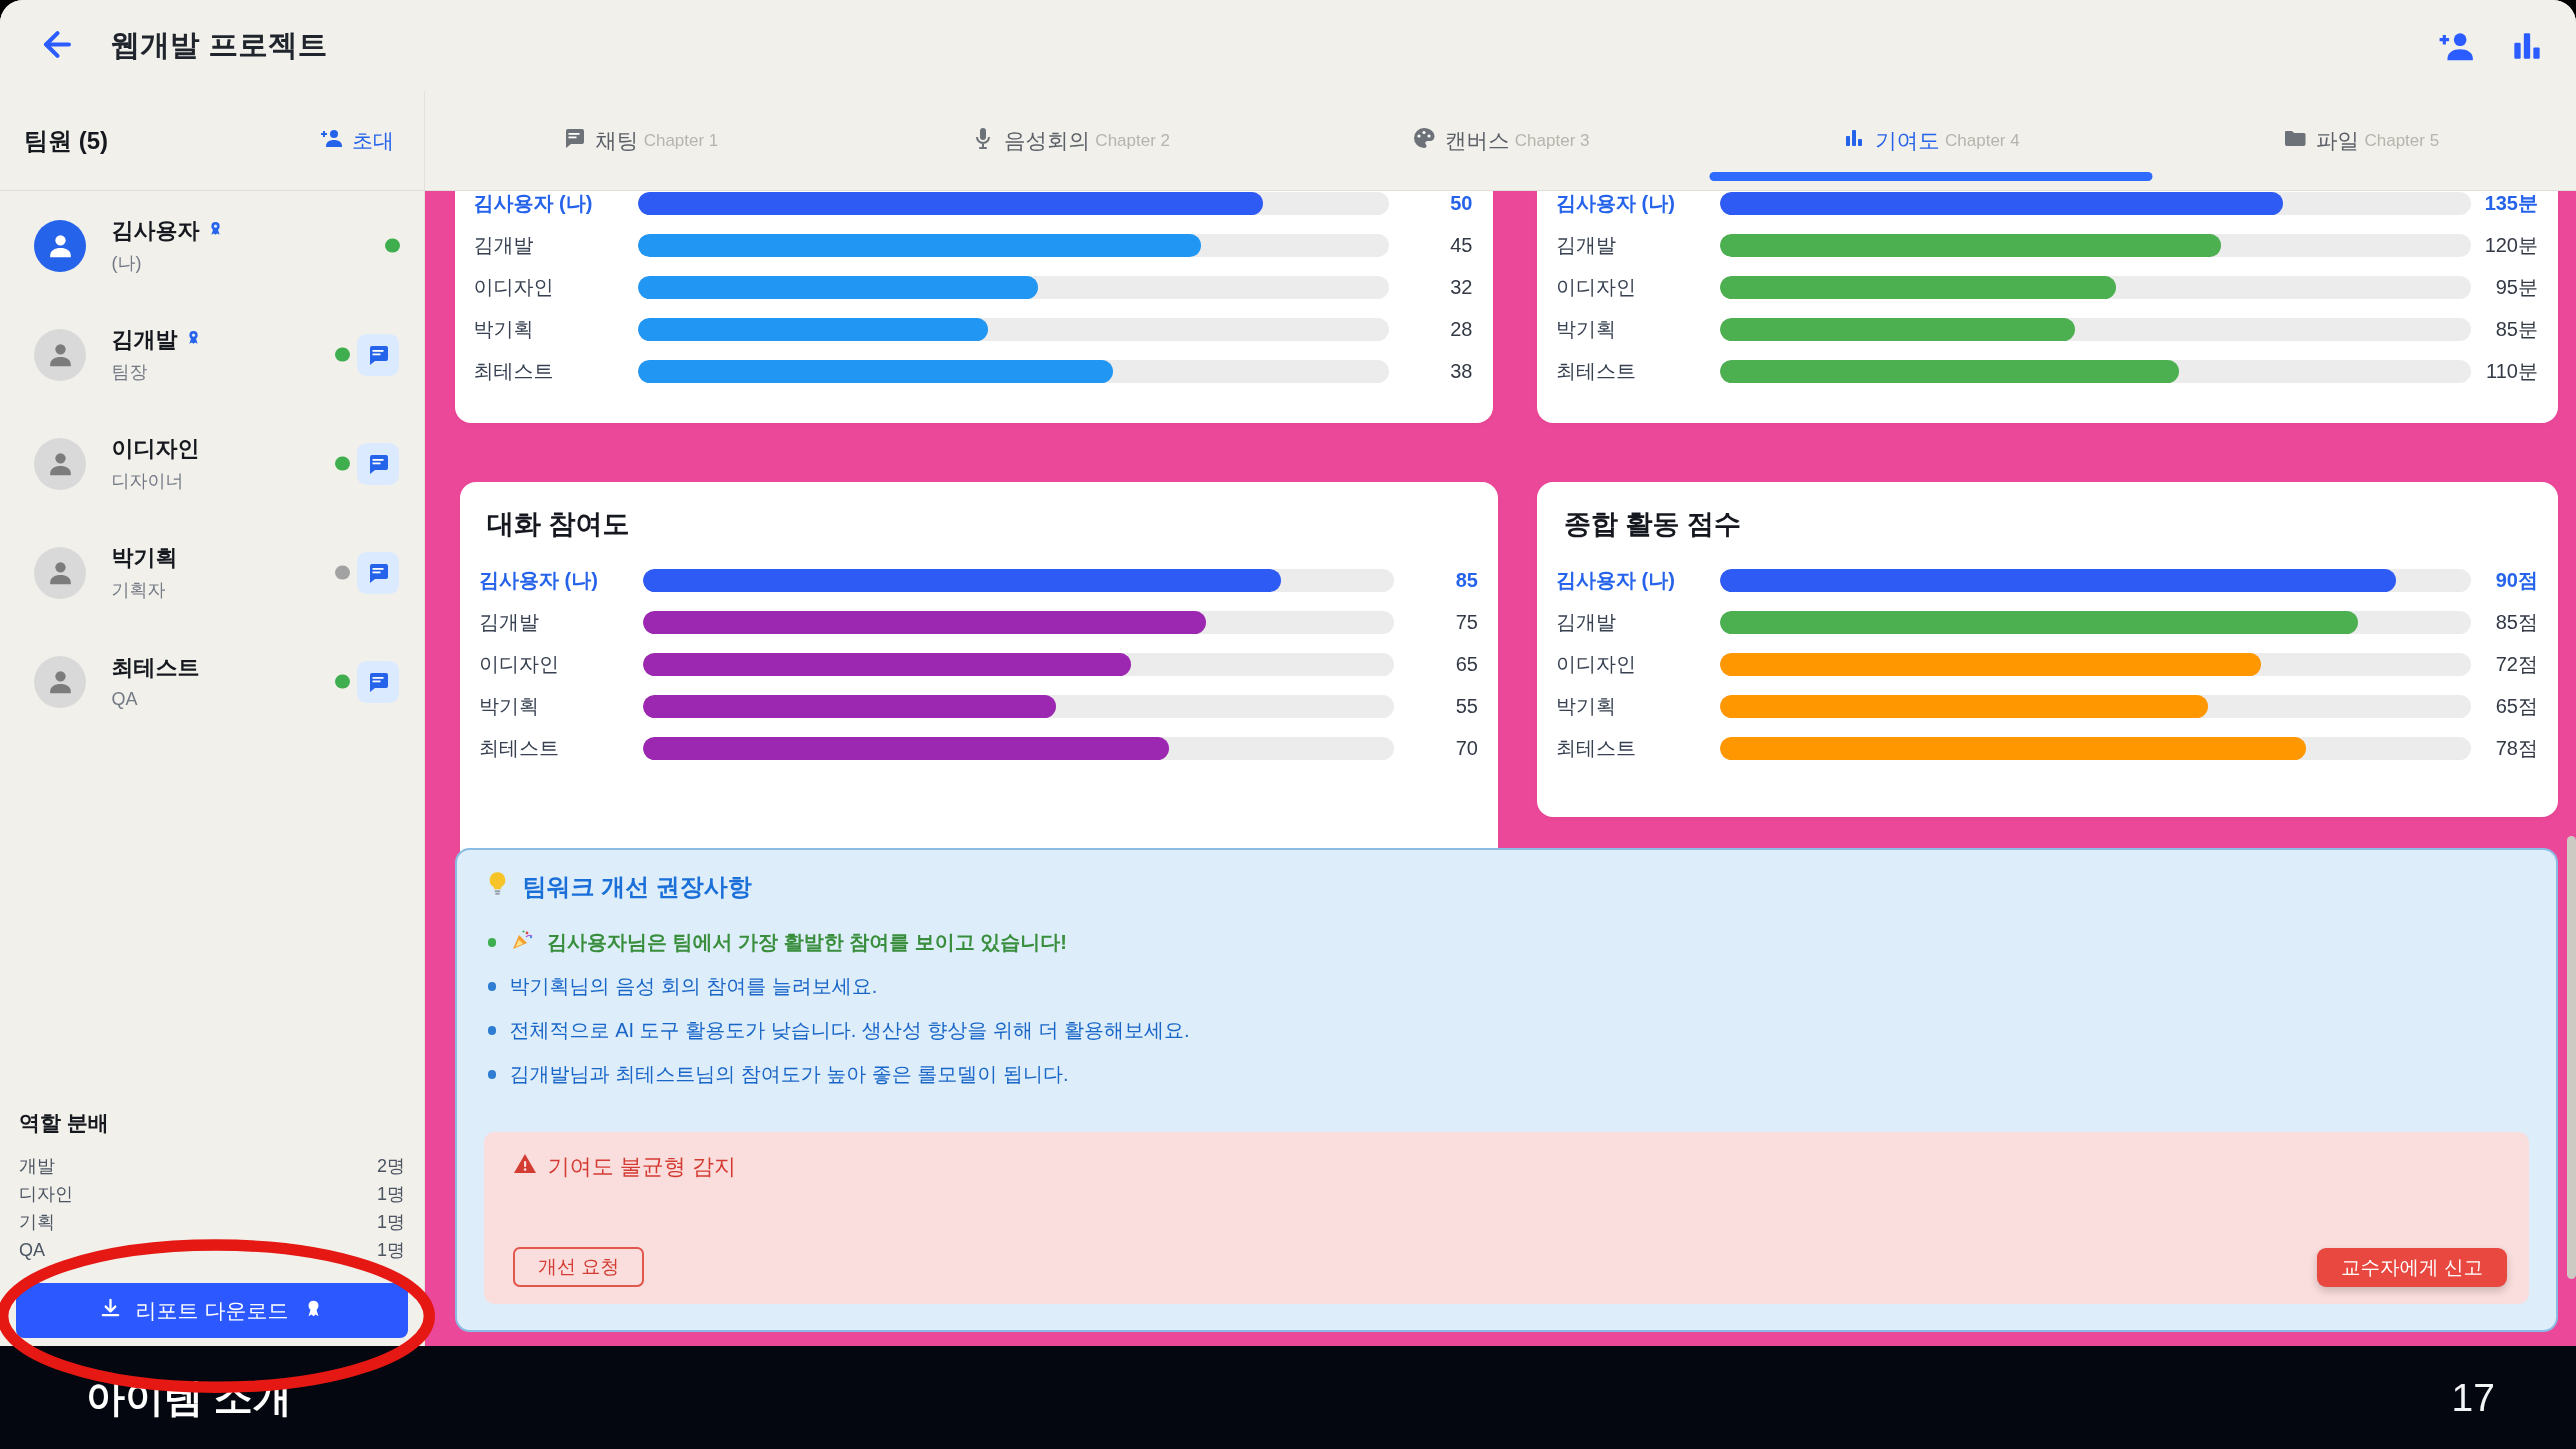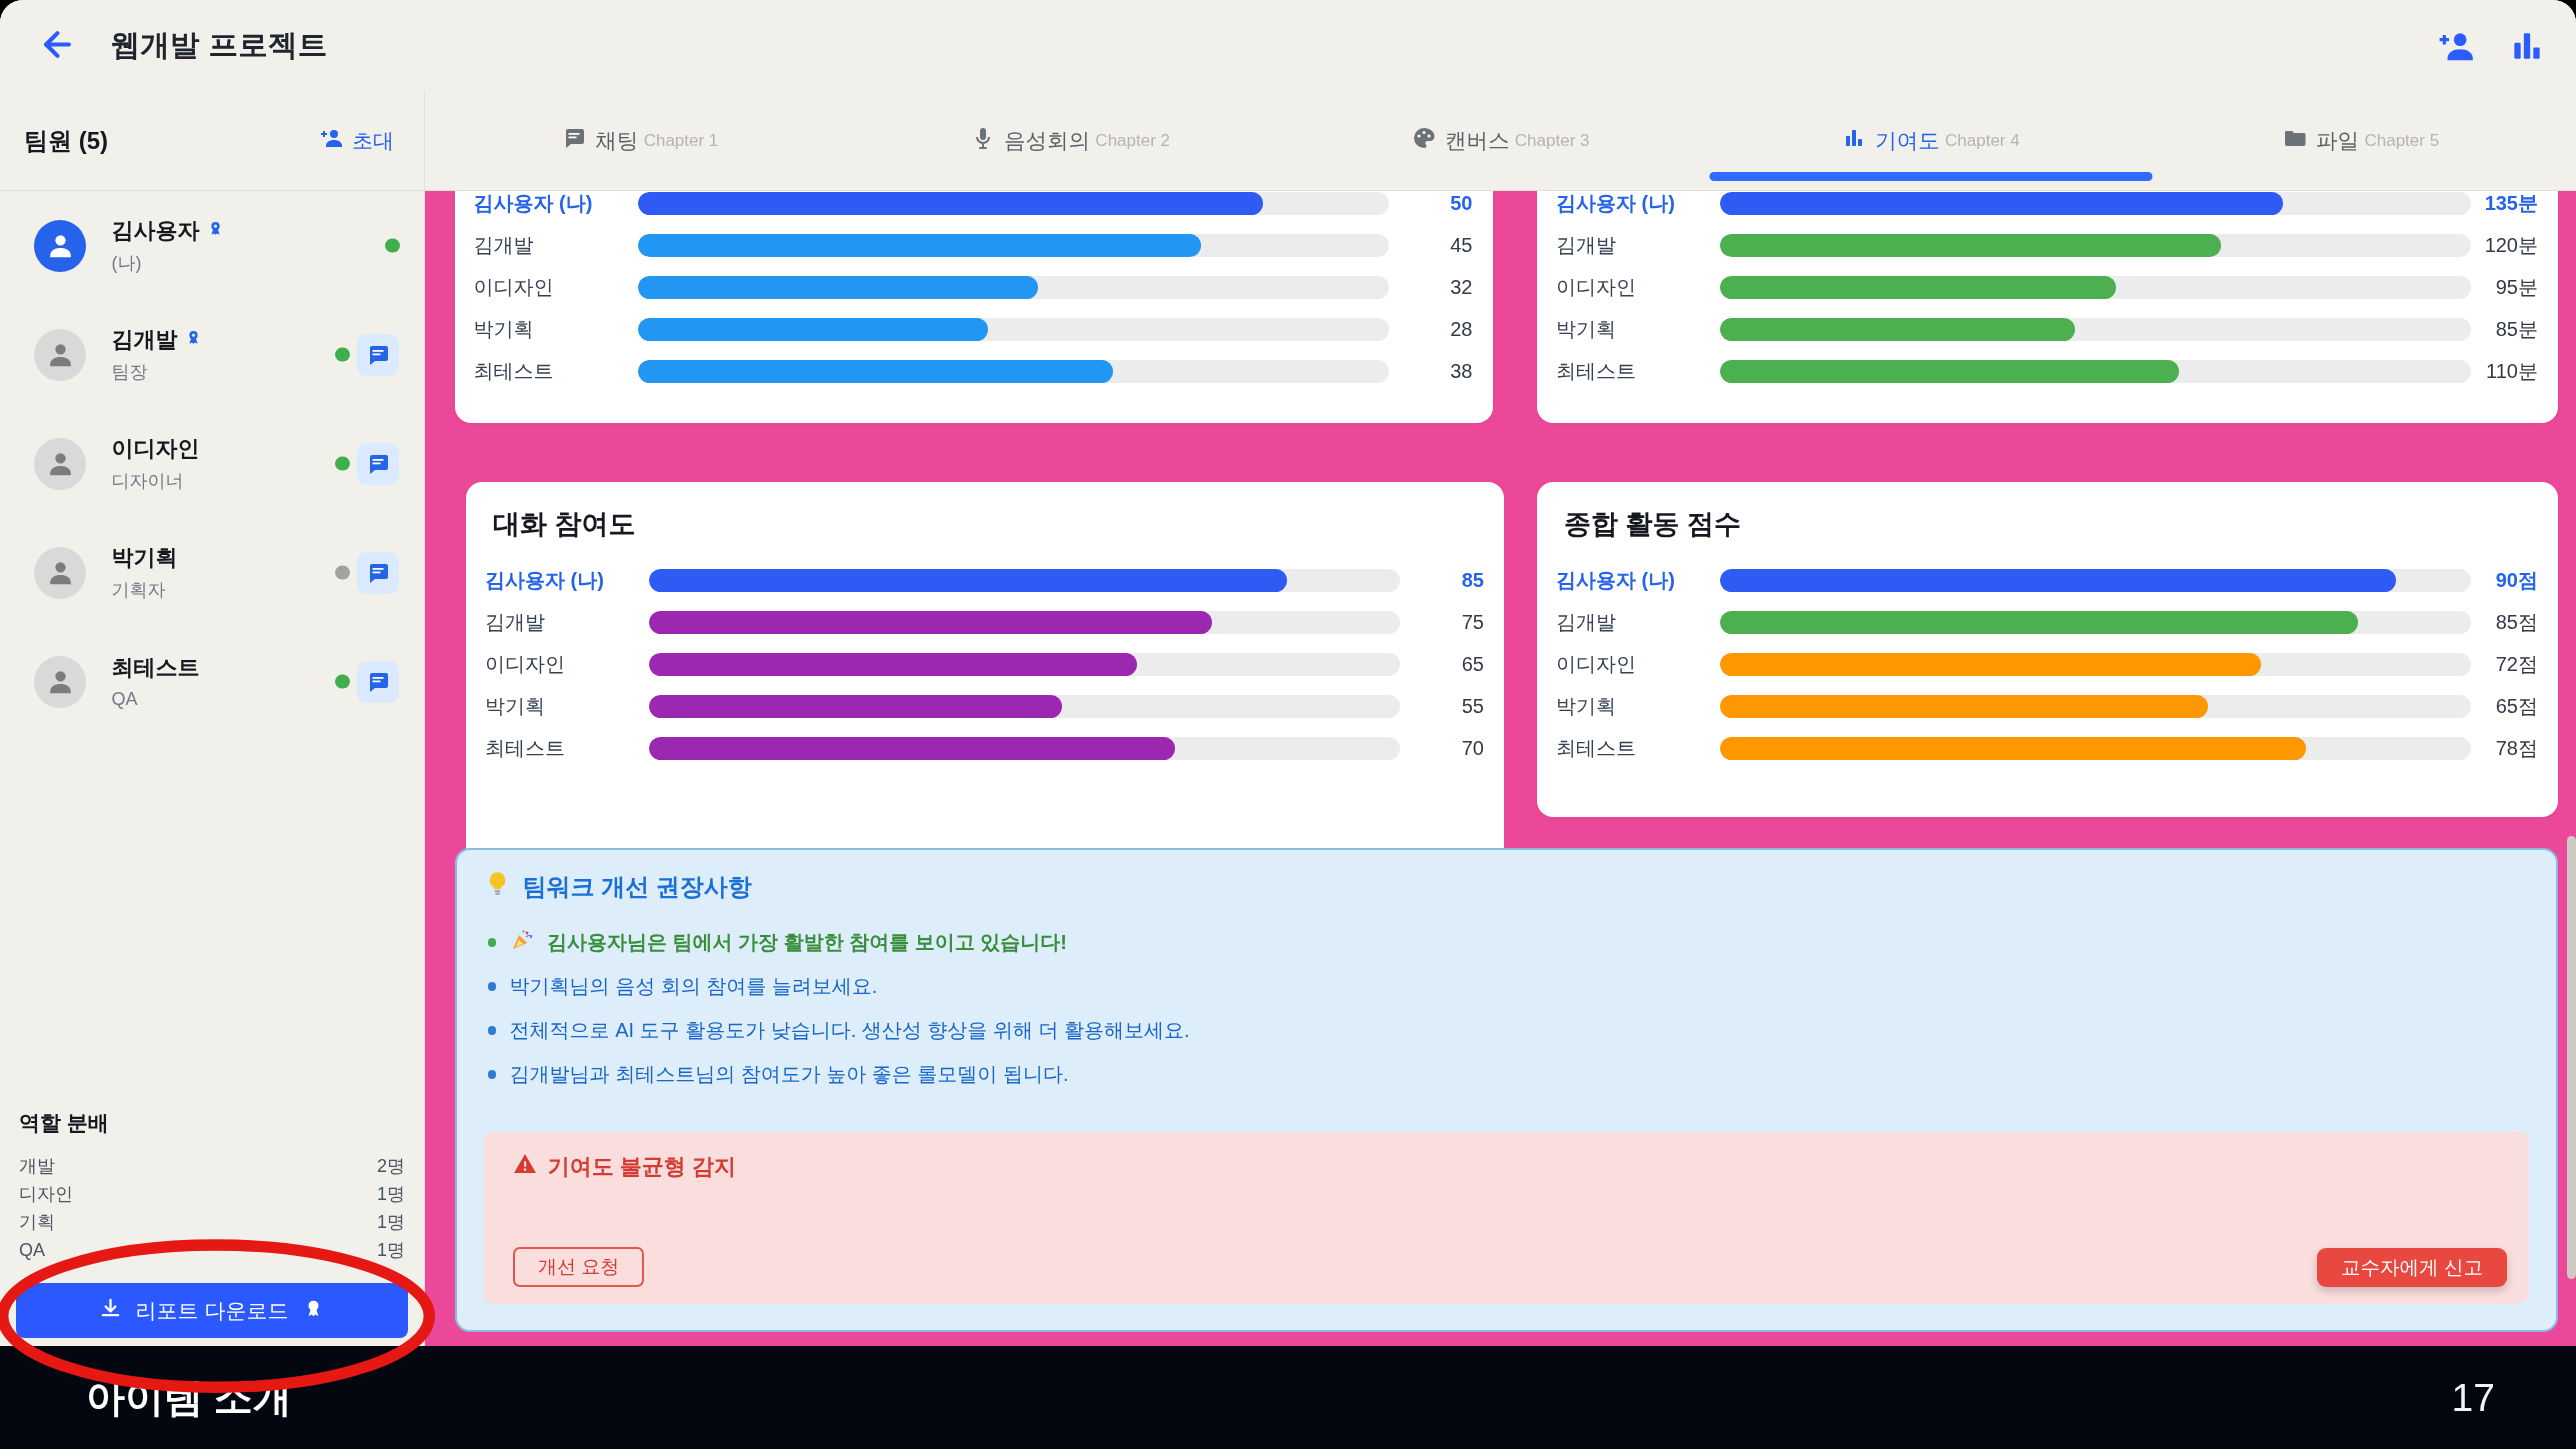--- a/index.html
+++ b/index.html
@@ -47,21 +47,21 @@
   .roles{position:absolute;left:19px;right:19px;bottom:82px;}
   .roles .rtitle{font-size:21px;font-weight:700;color:#15181e;margin-bottom:14.8px;}
   .rrow{display:flex;justify-content:space-between;font-size:18px;color:#4b5563;height:28px;align-items:center;}
   .dlbtn{position:absolute;left:16px;right:16px;bottom:8px;height:55px;background:#2b59ff;border:none;border-radius:8px;color:#fff;font-size:21px;font-family:inherit;display:flex;align-items:center;justify-content:center;gap:13.4px;cursor:pointer;}
   .dlbtn svg{width:23px;height:23px;}
   
   .content{flex:1;position:relative;overflow:hidden;background:#ec4899;}
   .card{position:absolute;background:#fff;border-radius:16px;box-shadow:0 1.3px 5.4px rgba(0,0,0,0.04);box-sizing:border-box;}
   .card.c1{left:29.5px;top:-30px;width:1038px;height:262px;padding-top:21.5px;}
   .card.c2{left:1112px;top:-30px;width:1021px;height:262px;padding-top:21.5px;}
-  .card.c3{left:41px;top:291px;width:1038px;height:401px;padding:24px 0 0 0;}
+  .card.c3{left:35px;top:291px;width:1038px;height:401px;padding:24px 0 0 0;}
   .card.c4{left:1112px;top:291px;width:1021px;height:335px;padding:24px 0 0 0;}
   .ctitle{font-size:27px;font-weight:700;color:#15181e;margin:0 0 17.4px 27px;}
   .crow{height:42px;display:flex;align-items:center;position:relative;}
   .clabel{position:absolute;left:19px;width:158px;font-size:20px;color:#374151;white-space:nowrap;}
   .ctrack{position:absolute;left:183px;width:751px;height:23px;border-radius:11.4px;background:#ececec;overflow:hidden;}
   .cbar{height:100%;border-radius:11.4px;}
   .cval{position:absolute;right:20px;font-size:20px;color:#333a45;text-align:right;}
   .crow.hl .clabel,.crow.hl .cval{color:#2563eb;font-weight:700;}
   
   .recbox{position:absolute;left:29.5px;top:657px;width:2103px;height:484px;box-sizing:border-box;background:#ddeefa;border:2px solid #8abbe3;border-radius:14.8px;}
@@ -69,21 +69,21 @@
   .rectitle svg{width:27px;height:27px;}
   .bullets{margin:17.4px 0 0 31px;}
   .bullet{display:flex;align-items:center;gap:13.4px;height:44px;font-size:20px;}
   .bullet .bdot{width:8.7px;height:8.7px;border-radius:50%;flex:0 0 auto;}
   .bullet.green{color:#388e3c;font-weight:700;}
   .bullet.green .bdot{background:#3fae4e;}
   .bullet.blue{color:#1966c8;}
   .bullet.blue .bdot{background:#2d7dd2;}
   .bullet .bicon svg{width:24px;height:24px;}
   .warnbox{position:absolute;left:27px;right:27px;top:282px;height:172px;background:#fadddd;border-radius:10.7px;box-sizing:border-box;}
-  .warntitle{display:flex;gap:10.7px;margin:20px 0 0 29.5px;font-size:22px;font-weight:700;color:#d43c33;}
+  .warntitle{display:flex;gap:10.7px;margin:20px 0 0 29.5px;font-size:22px;font-weight:400;color:#d43c33;}
   .warntitle svg{width:24px;height:24px;}
   .warnbody{margin:14.8px 0 0 29.5px;font-size:19.5px;color:#d16060;}
   .fixbtn{position:absolute;left:29.5px;bottom:17.4px;height:40px;padding:0 23px;background:transparent;border:2px solid #e2574d;border-radius:6.7px;color:#d43c33;font-size:19px;font-family:inherit;cursor:pointer;}
   .reportbtn{position:absolute;right:21.5px;bottom:17px;height:39px;padding:0 24px;background:#e8483f;border:none;border-radius:9px;color:#fff;font-size:19.5px;font-family:inherit;box-shadow:0 4px 8px rgba(0,0,0,0.18);cursor:pointer;}
   .scrollthumb{position:absolute;right:0;top:645px;width:8.7px;height:443px;background:#cdcac3;border-radius:4.7px;}
   
   .blackbar{height:103px;background:#04070f;display:flex;align-items:center;flex:0 0 auto;border-radius:0;}
   .bb-left{margin-left:86px;font-size:39px;font-weight:700;color:#fff;}
   .bb-right{margin-left:auto;margin-right:81px;font-size:39px;color:#f3f4f6;}
   

